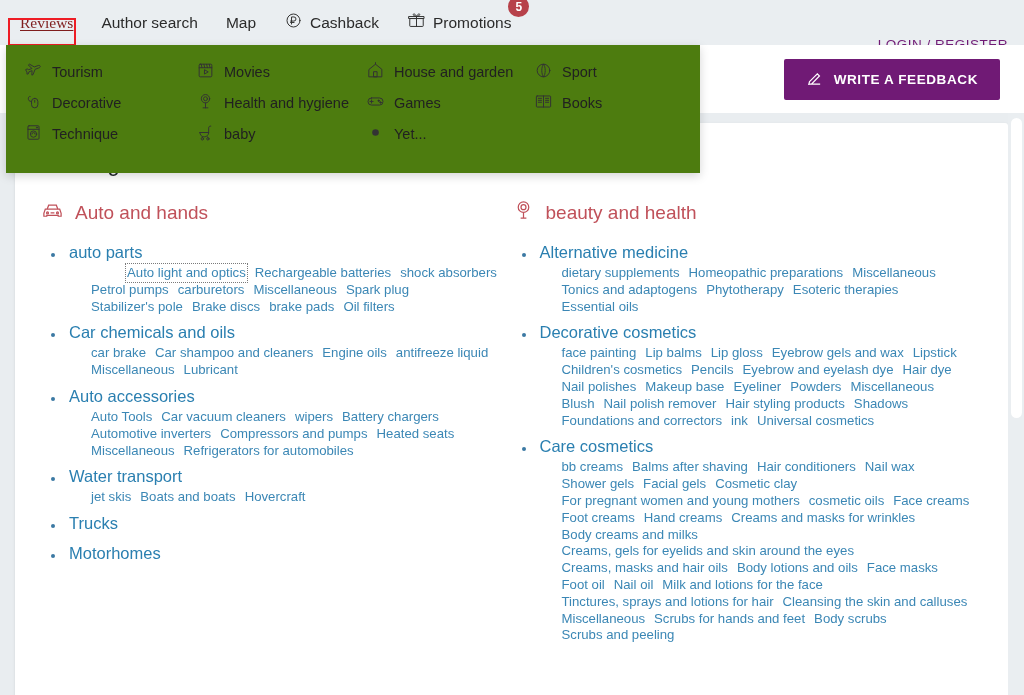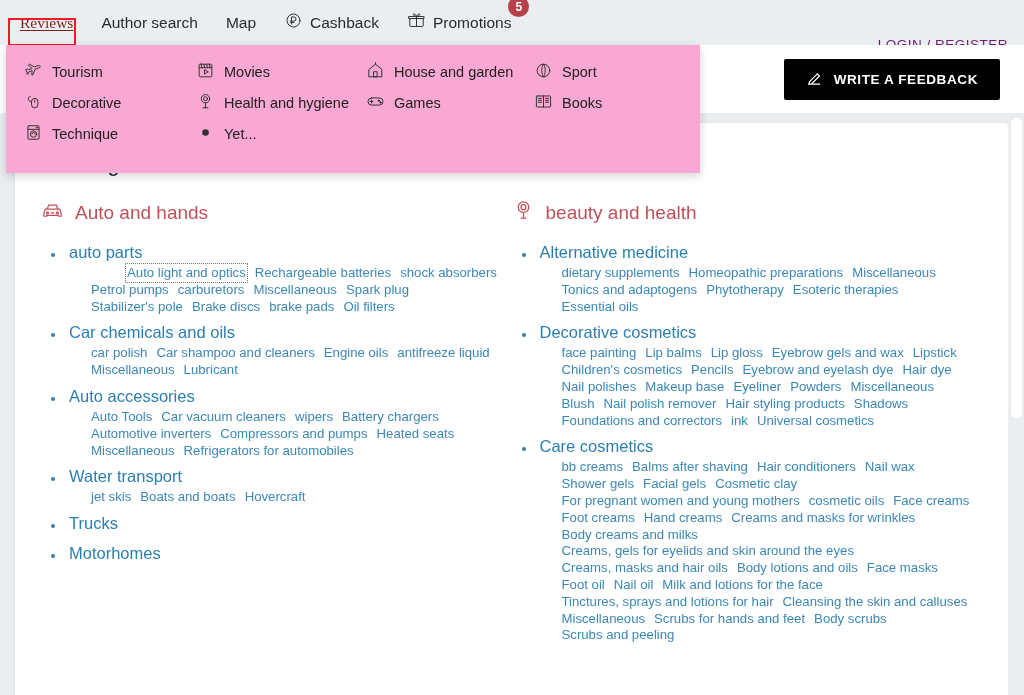--- a/index.html
+++ b/index.html
@@ -48,31 +48,31 @@
   }
 
   
   .headerstrip {
     position: absolute; left: 0; top: 45px; width: 1024px; height: 68px;
     background: #ffffff;
   }
   .feedback-btn {
     position: absolute; right: 24px; top: 14px;
     height: 41px; padding: 0 22px;
-    background: #000000; color: #fff; border: 0;
+    background: #701a75; color: #fff; border: 0;
     display: flex; align-items: center; gap: 11px;
     font-size: 13.5px; font-weight: bold; letter-spacing: .6px;
     cursor: pointer; border-radius: 2px;
     font-family: "Liberation Sans", sans-serif;
   }
 
   
   .dropdown {
     position: absolute; left: 6px; top: 45px; width: 694px; height: 128px;
-    background: #f9a8d4;
+    background: #4d7c0f;
     box-shadow: 0 3px 9px rgba(0,0,0,.17);
     z-index: 10;
     padding: 16px 18px 12px 18px;
   }
   .dd-grid {
     display: grid;
     grid-template-columns: 172px 170px 168px 150px;
     row-gap: 9px;
   }
   .dd-item {
@@ -195,21 +195,21 @@
               <path d="M6.5 10.5 8 6.5h8l1.5 4"></path>
               <circle cx="6.8" cy="14.5" r="1"></circle>
                 <circle cx="17.2" cy="14.5" r="1"></circle>
               <path d="M10 14.5h4"></path>
             </svg>
           </span>
           <span>Auto and hands</span>
         </div>
         <div id="left-groups">
             <div class="group"><div class="group-title">auto parts</div><div class="subs"><span class="sub focused">Auto light and optics</span><span class="sub">Rechargeable batteries</span><span class="sub">shock absorbers</span><span class="sub">Petrol pumps</span><span class="sub">carburetors</span><span class="sub">Miscellaneous</span><span class="sub">Spark plug</span><span class="sub">Stabilizer's pole</span><span class="sub">Brake discs</span><span class="sub">brake pads</span><span class="sub">Oil filters</span></div></div>
-            <div class="group"><div class="group-title">Car chemicals and oils</div><div class="subs"><span class="sub">car polish</span><span class="sub">Car shampoo and cleaners</span><span class="sub">Engine oils</span><span class="sub">antifreeze liquid</span><span class="sub">Miscellaneous</span><span class="sub">Lubricant</span></div></div>
+            <div class="group"><div class="group-title">Car chemicals and oils</div><div class="subs"><span class="sub">car brake</span><span class="sub">Car shampoo and cleaners</span><span class="sub">Engine oils</span><span class="sub">antifreeze liquid</span><span class="sub">Miscellaneous</span><span class="sub">Lubricant</span></div></div>
             <div class="group"><div class="group-title">Auto accessories</div><div class="subs"><span class="sub">Auto Tools</span><span class="sub">Car vacuum cleaners</span><span class="sub">wipers</span><span class="sub">Battery chargers</span><span class="sub">Automotive inverters</span><span class="sub">Compressors and pumps</span><span class="sub">Heated seats</span><span class="sub">Miscellaneous</span><span class="sub">Refrigerators for automobiles</span></div></div>
             <div class="group"><div class="group-title">Water transport</div><div class="subs"><span class="sub">jet skis</span><span class="sub">Boats and boats</span><span class="sub">Hovercraft</span></div></div>
             <div class="group"><div class="group-title">Trucks</div></div>
             <div class="group"><div class="group-title">Motorhomes</div></div>
           </div>
       </div>
 
       <div class="col right">
         <div class="cat-head">
           <span>
@@ -299,20 +299,30 @@
           <span><svg width="19" height="19" viewBox="0 0 24 24" fill="none" stroke="#333" stroke-width="1.25" stroke-linecap="round" stroke-linejoin="round">
               <rect x="5" y="3.5" width="14" height="17" rx="1.3"></rect>
               <path d="M5 8h14"></path>
               <circle cx="12" cy="14" r="4"></circle>
               <path d="M10 14a2 2 0 0 1 4 0"></path>
               <circle cx="16.4" cy="5.7" r=".7" fill="#333"></circle>
             </svg></span>
           <span>Technique</span>
         </div>
         <div class="dd-item">
+          <span><svg width="19" height="19" viewBox="0 0 24 24" fill="none" stroke="#333" stroke-width="1.25" stroke-linecap="round" stroke-linejoin="round">
+              <path d="M5 12h11a0 0 0 0 1 0 0 5.5 5.5 0 0 1-5.5 5.5H10A5 5 0 0 1 5 12z"></path>
+              <path d="M16 12V6.5c0-2 1.3-3 2.7-2.6"></path>
+              <circle cx="8" cy="20" r="1.5"></circle>
+              <circle cx="15" cy="20" r="1.5"></circle>
+              <path d="M8.2 17.5 8 18.5M14.6 17.5l.3 1"></path>
+            </svg></span>
+          <span>baby</span>
+        </div>
+        <div class="dd-item">
           <span><svg width="19" height="19" viewBox="0 0 24 24">
               <circle cx="12" cy="12" r="4.2" fill="#333"></circle>
             </svg></span>
           <span>Yet...</span>
         </div>
       </div>
   </div>
 
   <div class="scroll-gutter"></div>
   <div class="scroll-thumb"></div>

